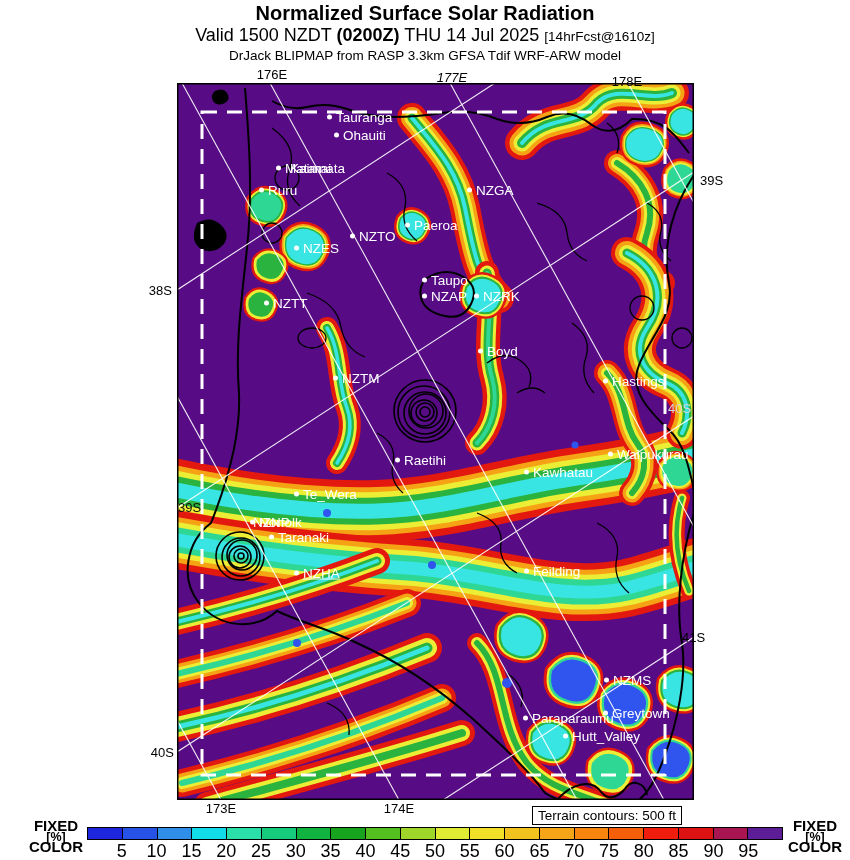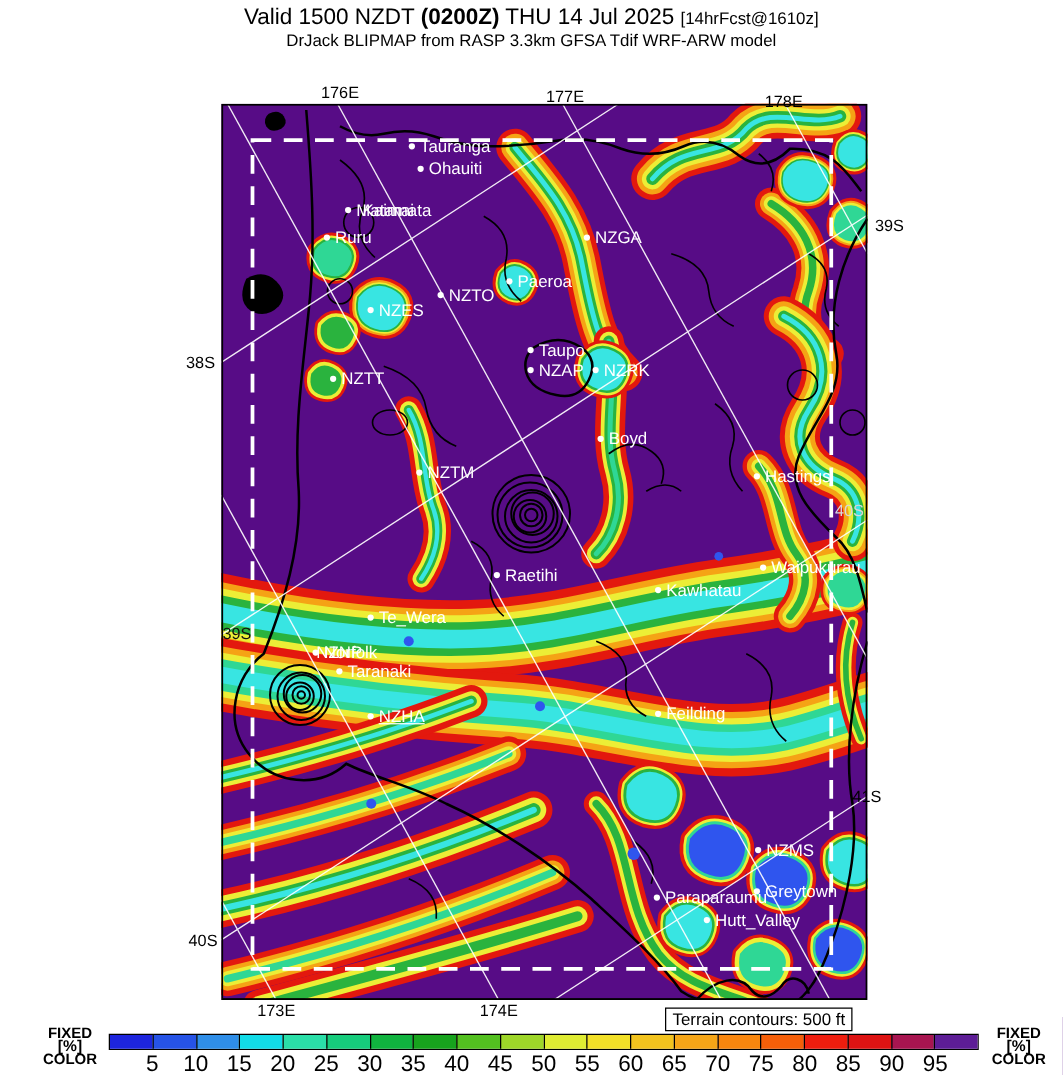--- a/index.html
+++ b/index.html
@@ -25,28 +25,29 @@
            font-size:13.5px;padding:0 5px;line-height:17px;}
   
   .cbar{position:absolute;left:87px;top:827px;width:696px;height:13px;display:flex;
         border:1px solid #000;box-sizing:border-box;}
   .cbar .seg{flex:1 1 auto;border-left:1px solid #000;}
   .cbar .seg:first-child{border-left:none;}
   .cticks{position:absolute;left:0;top:0;width:850px;height:860px;pointer-events:none;}
   .ctick{position:absolute;top:841px;transform:translateX(-50%);font-size:18px;}
   .fixedlbl{position:absolute;width:56px;text-align:center;line-height:10.5px;font-weight:bold;}
   .fixedlbl .pc{font-size:12.5px;font-weight:bold;}
-  .fixedlbl div{font-size:12px;letter-spacing:0;}
+  .fixedlbl div{font-size:15px;letter-spacing:0;}
 </style>
 </head>
 <body>
 
 <div class="page">
 
   <div class="hdr">
+    <div class="t1">Normalized Surface Solar Radiation</div>
     <div class="t2">
       <span>Valid 1500 NZDT</span>
       <span class="sm">(0200Z)</span>
       <span>THU 14 Jul 2025</span>
       <span class="br">[14hrFcst@1610z]</span>
     </div>
     <div class="t3">DrJack BLIPMAP from RASP 3.3km GFSA Tdif WRF-ARW model</div>
   </div>
 
   <div class="mapwrap">
@@ -433,21 +434,21 @@
       </div>
       <div class="place" style="left: 526px; top: 718px;">
         <span class="dot"></span>
         <span>Paraparaumu</span>
       </div>
       <div class="place" style="left: 566px; top: 736px;">
         <span class="dot"></span>
         <span>Hutt_Valley</span>
       </div>
       <div class="edge" style="left: 272px; top: 74px; color: rgb(0, 0, 0); transform: translate(-50%, -50%);">176E</div>
-      <div class="edge" style="left: 452px; top: 77px; color: rgb(0, 0, 0); transform: translate(-50%, -50%);">177E</div>
+      <div class="edge" style="left: 452px; top: 77px; color: rgb(0, 0, 0); transform: translate(-50%, -50%); font-style: italic;">177E</div>
       <div class="edge" style="left: 627px; top: 81px; color: rgb(0, 0, 0); transform: translate(-50%, -50%);">178E</div>
       <div class="edge" style="left: 700px; top: 180px; color: rgb(0, 0, 0); transform: translate(0px, -50%);">39S</div>
       <div class="edge" style="left: 172px; top: 290px; color: rgb(0, 0, 0); transform: translate(-100%, -50%);">38S</div>
       <div class="edge" style="left: 668px; top: 408px; color: rgb(216, 216, 216); transform: translate(0px, -50%);">40S</div>
       <div class="edge" style="left: 178px; top: 507px; color: rgb(17, 17, 17); transform: translate(0px, -50%);">39S</div>
       <div class="edge" style="left: 682px; top: 637px; color: rgb(0, 0, 0); transform: translate(0px, -50%);">41S</div>
       <div class="edge" style="left: 174px; top: 752px; color: rgb(0, 0, 0); transform: translate(-100%, -50%);">40S</div>
       <div class="edge" style="left: 221px; top: 808px; color: rgb(0, 0, 0); transform: translate(-50%, -50%);">173E</div>
       <div class="edge" style="left: 399px; top: 808px; color: rgb(0, 0, 0); transform: translate(-50%, -50%);">174E</div>
     </div>

